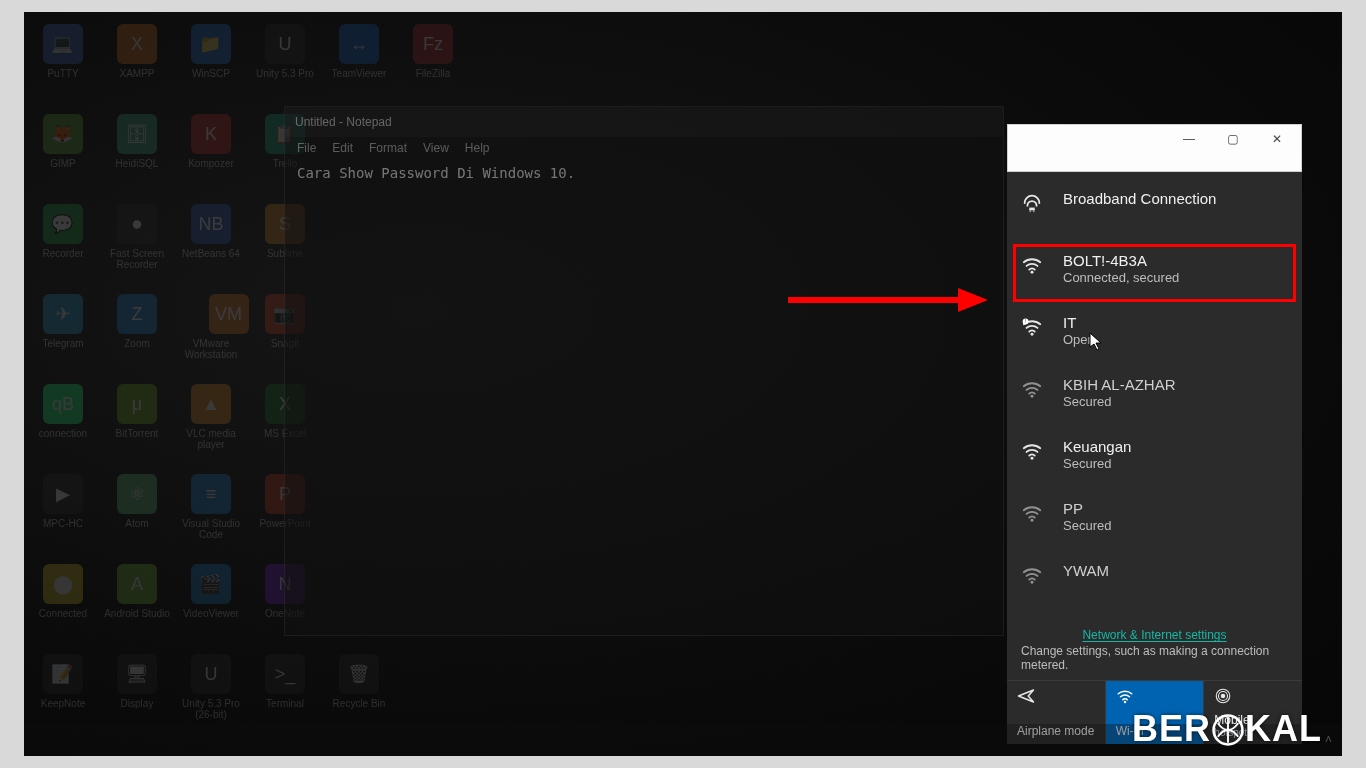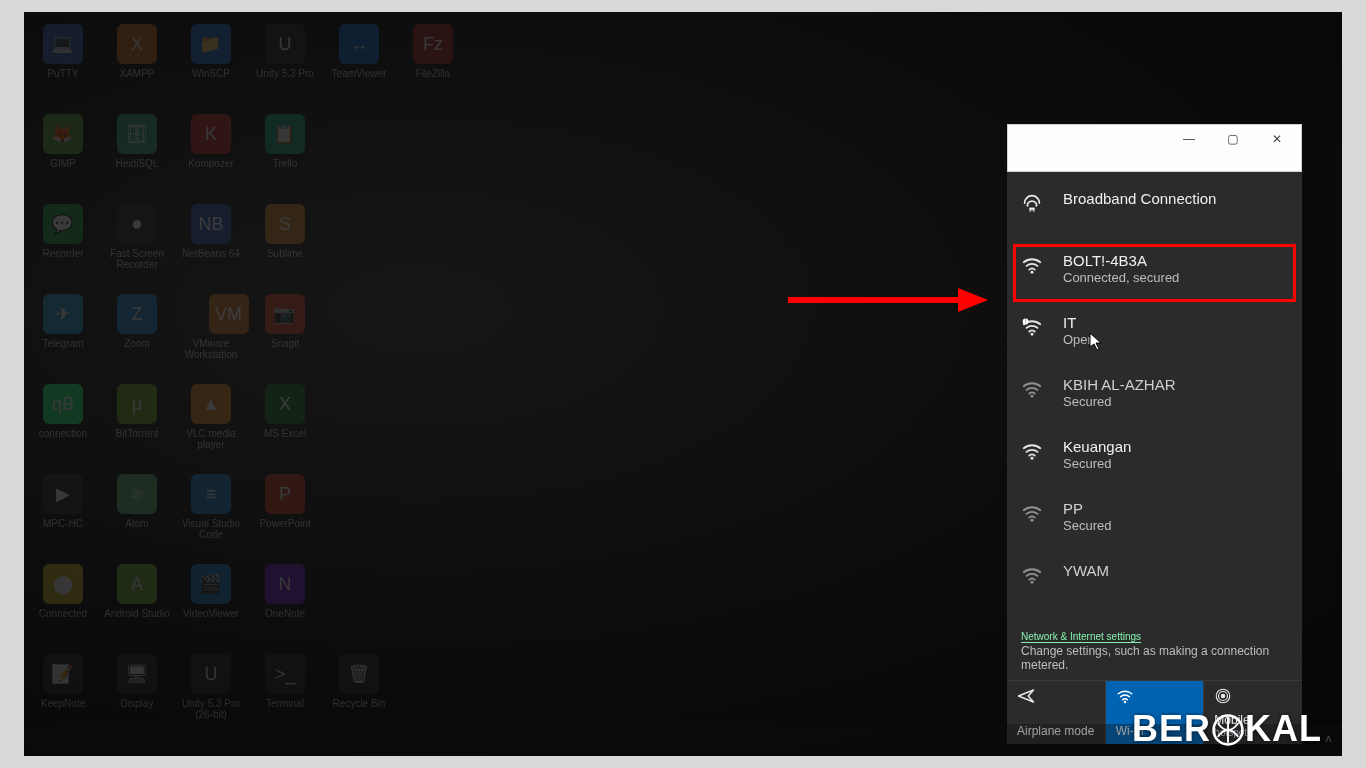--- a/index.html
+++ b/index.html
@@ -174,24 +174,25 @@
     position: absolute;
     left: 6px;
     right: 6px;
     top: 2px;
     bottom: 2px;
     border: 3px solid #ff0000;
     pointer-events: none;
   }
   .settings-link {
     padding: 8px 14px 2px 14px;
-    font-size: 10px;
-    color: #86efac;
+    font-size: 12px;
+    color: #14b8a6;
     text-decoration: underline;
     text-underline-offset: 2px;
+    text-align: center;
   }
   .settings-sub {
     padding: 0 14px 8px 14px;
     font-size: 12px;
     color: #bdbdbd;
   }
   .quick-row {
     display: flex;
     height: 64px;
     border-top: 1px solid #3a3a3a;
@@ -456,20 +457,35 @@
           <div class="glyph" style="background: rgb(51, 51, 51);">🗑</div>
           <div class="lbl">Recycle Bin</div>
         </div>
         <div class="dicon" style="visibility: hidden;">
           <div class="glyph" style="background: rgb(51, 51, 51);"></div>
           <div class="lbl"></div>
         </div>
       </div>
   </div>
 
+  <div class="notepad">
+    <div class="titlebar">
+      <span>Untitled - Notepad</span>
+    </div>
+    <div class="menubar" id="np-menu">
+        <span>File</span>
+        <span>Edit</span>
+        <span>Format</span>
+        <span>View</span>
+        <span>Help</span>
+      </div>
+    <div class="body">
+      <span>Cara Show Password Di Windows 10.</span>
+    </div>
+  </div>
 
   <svg class="arrow" viewBox="0 0 200 30">
     <line x1="0" y1="15" x2="170" y2="15" stroke="#ff0000" stroke-width="6"></line>
     <polygon points="170,3 200,15 170,27" fill="#ff0000"></polygon>
   </svg>
 
   <div class="popup-chrome">
     <div class="winbtn">
         <span>—</span>
       </div>

